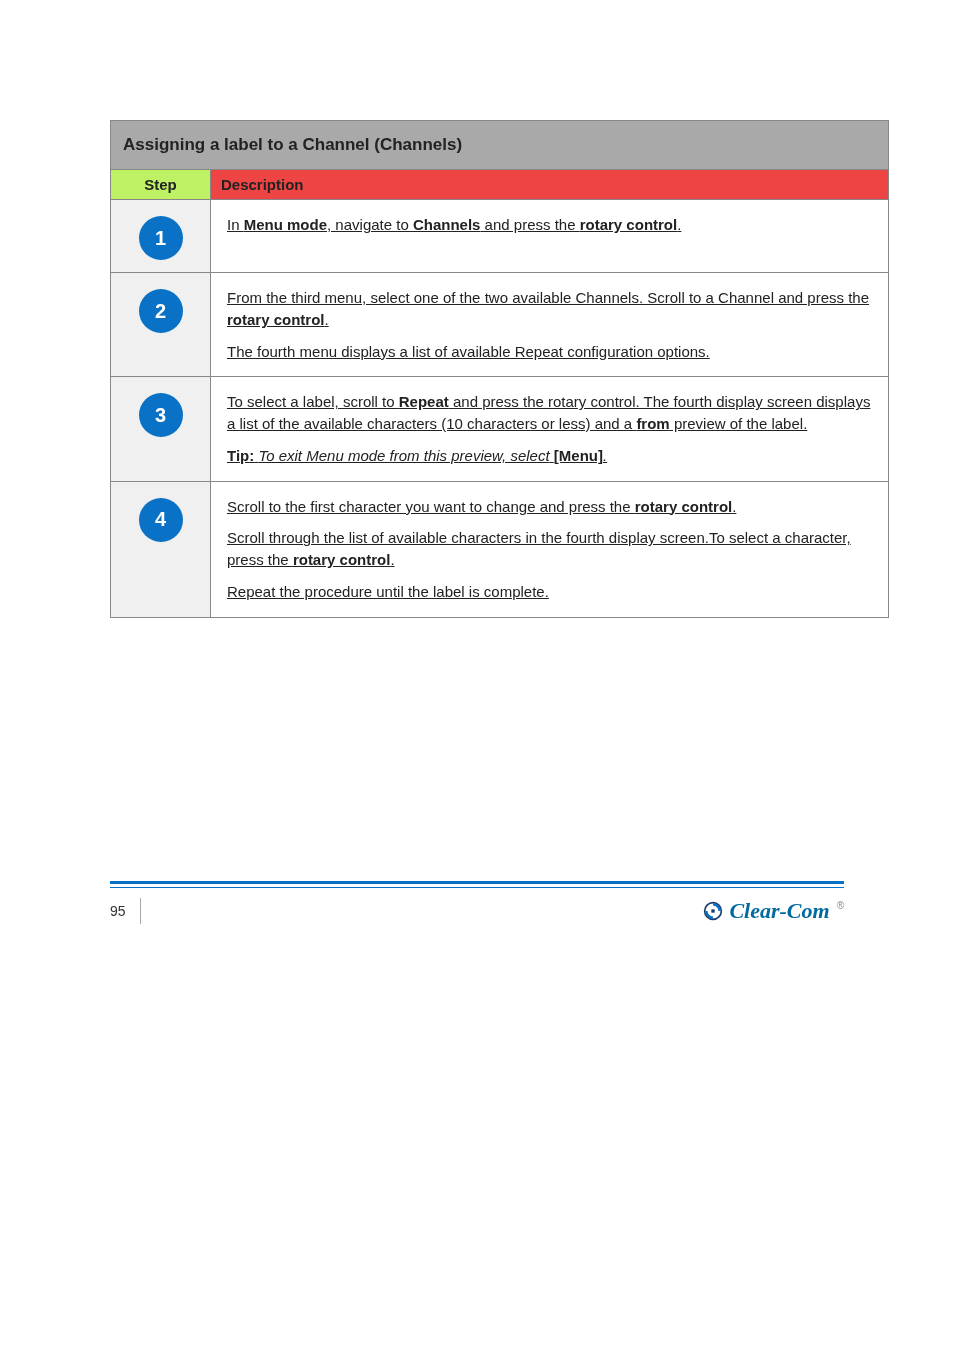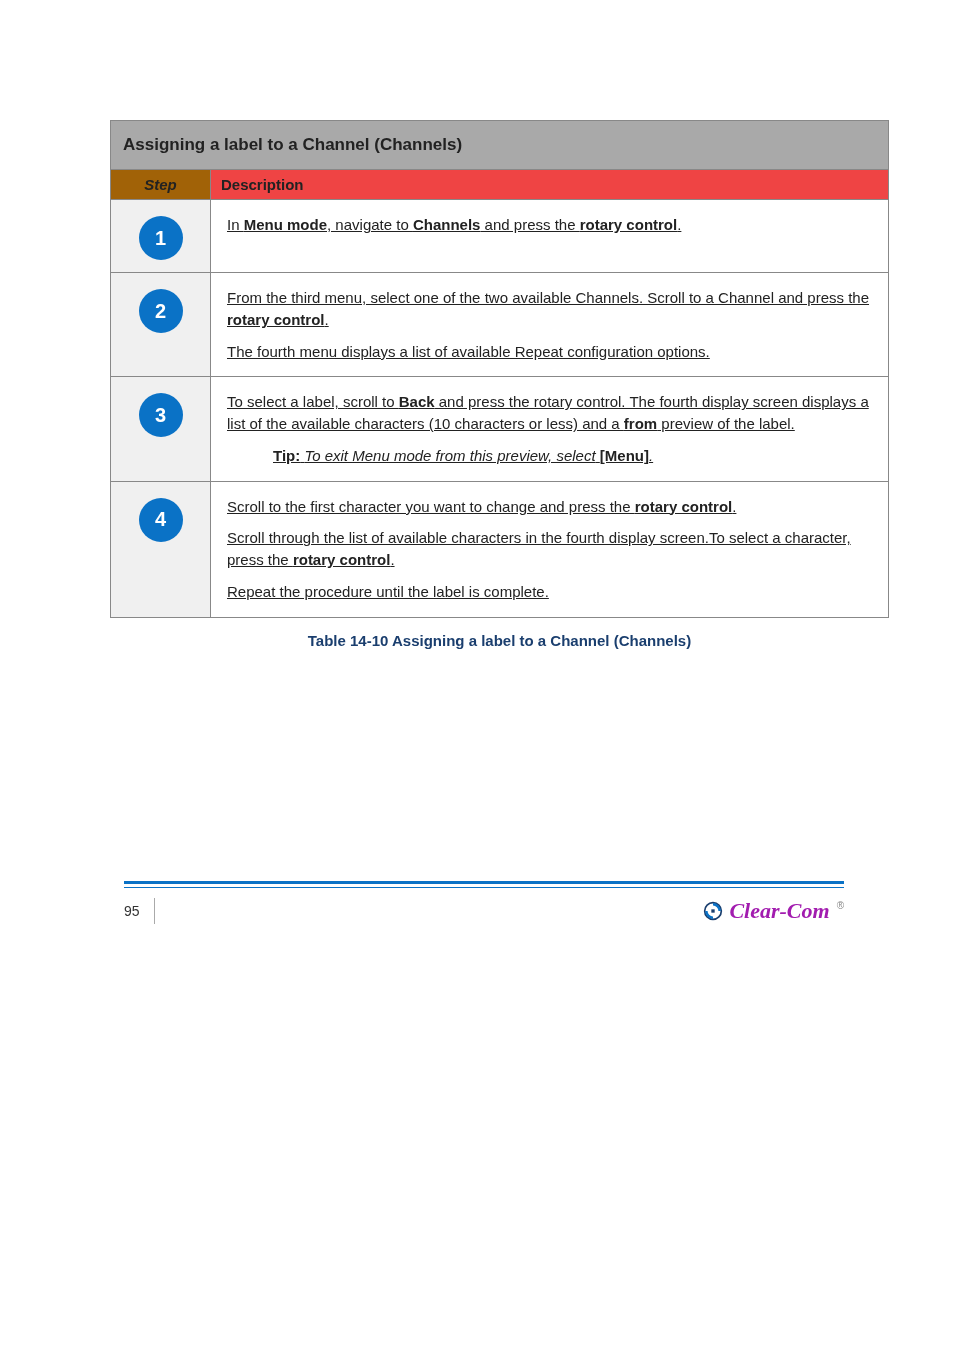--- a/index.html
+++ b/index.html
@@ -51,24 +51,24 @@
     justify-content: center;
     width: 44px;
     height: 44px;
     border-radius: 50%;
     background: #0a72c6;
     color: #ffffff;
     font-weight: bold;
     font-size: 20px;
     margin-top: 4px;
   }
-  .note-label { font-weight: bold; margin-left: 46px; }
+  .note-label { font-weight: bold; }
   .footer {
     position: absolute;
-    left: 124px;
+    left: 110px;
     right: 110px;
     bottom: 70px;
   }
   .footer-line1 {
     height: 3px;
     background: #0a72c6;
     margin-bottom: 3px;
   }
   .footer-line2 {
     height: 1px;
@@ -96,78 +96,77 @@
   }
   .brand-icon {
     width: 20px;
     height: 20px;
   }
   .brand-text {
     font-family: 'Brush Script MT', 'Segoe Script', cursive;
     font-style: italic;
     font-weight: bold;
     font-size: 22px;
-    color: #a21caf;
+    color: #0369a1;
   }
   .brand-reg {
     font-size: 10px;
     color: #888;
     margin-left: 1px;
     align-self: flex-start;
     margin-top: 2px;
   }
 </style>
 </head>
 <body>
 
 <div class="page">
 
   <table class="main">
     <tbody>
         <tr class="title-row">
       <td colspan="2">Assigning a label to a Channel (Channels)</td>
     </tr>
     <tr class="header-row">
-      <td class="step-col" style="background:#a16207;font-style:italic;">Step</td>
+      <td class="step-col" style="background:#bef264;">Step</td>
       <td style="background:#ef4444; padding:6px 10px; font-weight:bold;">Description</td>
     </tr>
     </tbody>
       <tbody id="rows">
         <tr>
           <td class="step-col"><span class="circle">1</span></td>
           <td class="desc-col">
             <p>In <b>Menu mode</b>, navigate to <b>Channels</b> and press the <b>rotary control</b>.</p>
           </td>
         </tr>
         <tr>
           <td class="step-col"><span class="circle">2</span></td>
           <td class="desc-col">
             <p>From the third menu, select one of the two available Channels. Scroll to a Channel and press the <b>rotary control</b>.</p>
             <p>The fourth menu displays a list of available Repeat configuration options.</p>
           </td>
         </tr>
         <tr>
           <td class="step-col"><span class="circle">3</span></td>
           <td class="desc-col">
-            <p>To select a label, scroll to <b>Back</b> and press the rotary control. The fourth display screen displays a list of the available characters (10 characters or less) and a <b>from</b> preview of the label.</p>
+            <p>To select a label, scroll to <b>Repeat</b> and press the rotary control. The fourth display screen displays a list of the available characters (10 characters or less) and a <b>from</b> preview of the label.</p>
             <p><span class="note-label">Tip:</span> <i>To exit Menu mode from this preview, select</i> <b>[Menu]</b><i>.</i></p>
           </td>
         </tr>
         <tr>
           <td class="step-col"><span class="circle">4</span></td>
           <td class="desc-col">
             <p>Scroll to the first character you want to change and press the <b>rotary control</b>.</p>
             <p>Scroll through the list of available characters in the fourth display screen.To select a character, press the <b>rotary control</b>.</p>
             <p>Repeat the procedure until the label is complete.</p>
           </td>
         </tr>
       </tbody>
   </table>
 
-  <div style="text-align:center; font-weight:bold; font-size:15px; margin-top:14px; color:#1a3e6e;">Table 14-10 Assigning a label to a Channel (Channels)</div>
 
   <div class="footer">
     <div class="footer-line1"></div>
     <div class="footer-line2"></div>
     <div class="footer-row">
       <div class="page-num">95</div>
       <div class="brand">
         <svg class="brand-icon" viewBox="0 0 24 24">
           <circle cx="12" cy="12" r="10" fill="none" stroke="#1a3e6e" stroke-width="2"></circle>
           <path d="M12 4 A8 8 0 0 1 20 12" fill="none" stroke="#0a72c6" stroke-width="3"></path>

